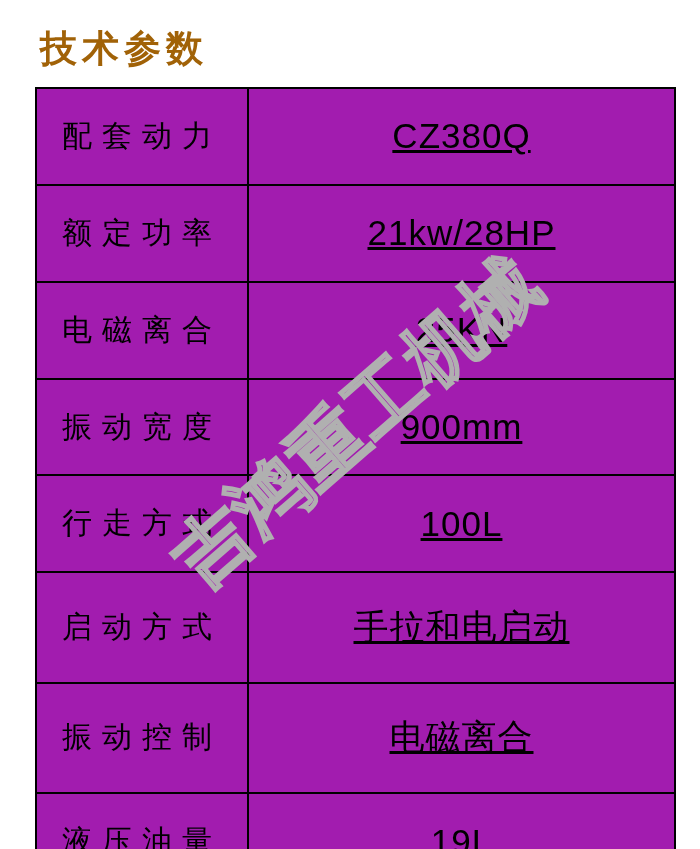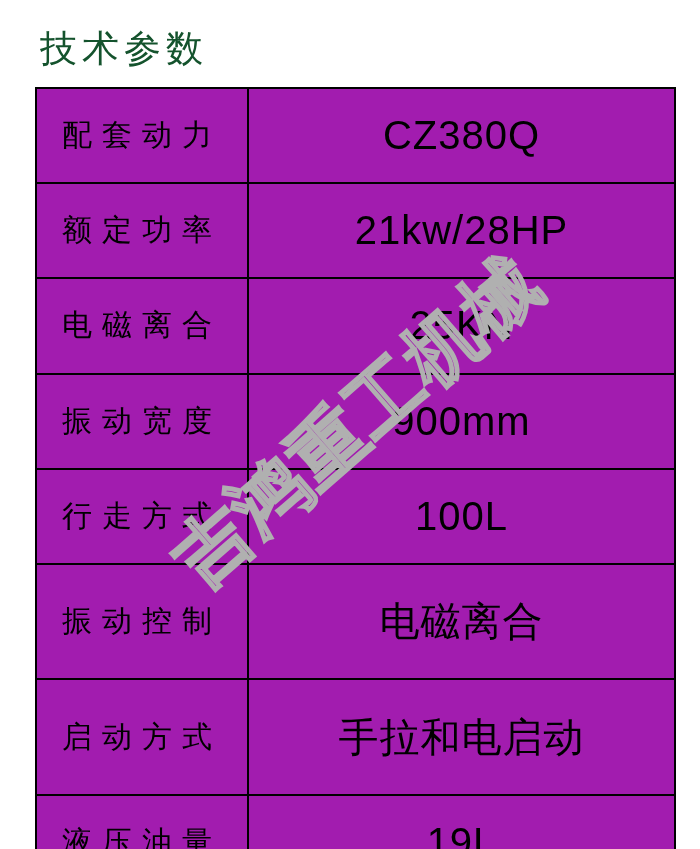--- a/index.html
+++ b/index.html
@@ -13,23 +13,23 @@
     position: relative;
     overflow: hidden;
     font-family: "Liberation Sans", "DejaVu Sans", sans-serif;
     color: #000000;
   }
   .page-title {
     position: absolute;
     left: 40px;
     top: 24px;
     font-size: 37px;
-    font-weight: normal;
+    font-weight: bold;
     letter-spacing: 5px;
-    color: #14532d;
+    color: #a16207;
     white-space: nowrap;
   }
   table.spec-table {
     position: absolute;
     left: 35px;
     top: 87px;
     width: 635px;
     height: 804px;
     border-collapse: collapse;
     table-layout: fixed;
@@ -43,23 +43,24 @@
     overflow: hidden;
   }
   td.label-cell {
     width: 210px;
     font-size: 30px;
     letter-spacing: 10px;
     white-space: nowrap;
   }
   td.value-cell {
     width: 425px;
-    font-size: 40px;
+    font-size: 35px;
     letter-spacing: 1px;
     white-space: nowrap;
+    text-decoration: underline;
   }
   .watermark {
     position: absolute;
     left: 358px;
     top: 422px;
     transform: translate(-50%, -50%) rotate(-41deg);
     transform-origin: center center;
     font-size: 74px;
     font-weight: bold;
     letter-spacing: 2px;
@@ -91,26 +92,26 @@
     </tr>
     <tr>
       <td class="label-cell">振动宽度</td>
       <td class="value-cell">900mm</td>
     </tr>
     <tr>
       <td class="label-cell">行走方式</td>
       <td class="value-cell">100L</td>
     </tr>
     <tr>
+      <td class="label-cell">启动方式</td>
+      <td class="value-cell">手拉和电启动</td>
+    </tr>
+    <tr>
       <td class="label-cell">振动控制</td>
       <td class="value-cell">电磁离合</td>
-    </tr>
-    <tr>
-      <td class="label-cell">启动方式</td>
-      <td class="value-cell">手拉和电启动</td>
     </tr>
     <tr>
       <td class="label-cell">液压油量</td>
       <td class="value-cell">19L</td>
     </tr>
   </tbody>
 </table>
 
 <div class="watermark">吉鸿重工机械</div>
 

